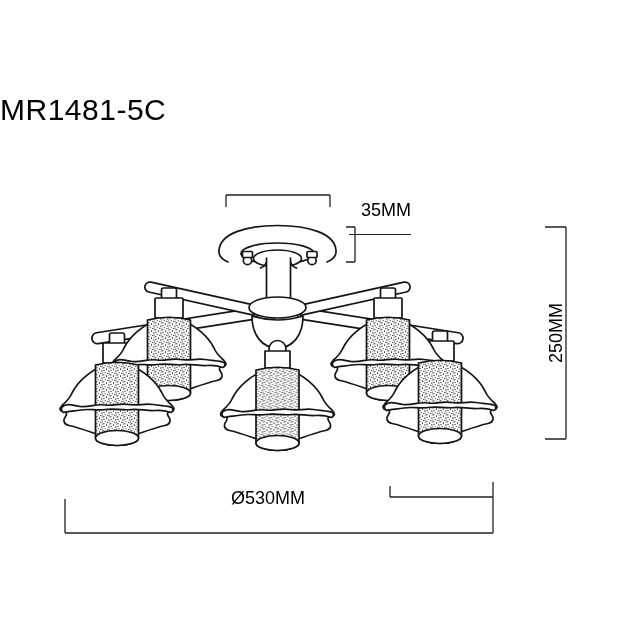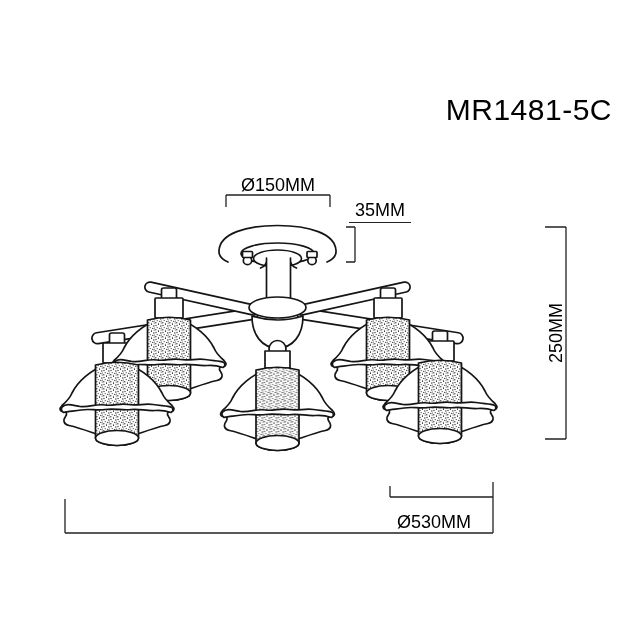--- a/index.html
+++ b/index.html
@@ -1,29 +1,29 @@
 <!DOCTYPE html>
 <html><head>
 <meta charset="utf-8">
 <style>
   html,body{margin:0;padding:0;background:#ffffff;}
   .canvas{position:relative;width:630px;height:630px;background:#ffffff;overflow:hidden;
           font-family:"Liberation Sans",sans-serif;color:#111;}
   svg{position:absolute;left:0;top:0;}
   .ln{stroke:#151515;stroke-width:1.7;stroke-linecap:round;stroke-linejoin:round;}
   .dim{stroke:#222;stroke-width:1.3;stroke-linecap:butt;}
-  .title{position:absolute;left:0;top:93px;width:612px;text-align:right;
+  .title{position:absolute;left:0;top:93px;width:612px;text-align:left;
          font-size:30px;letter-spacing:0.5px;color:#000;}
   .lbl{position:absolute;font-size:18px;color:#000;text-align:center;white-space:nowrap;}
   .lbl-150{left:226px;top:175px;width:104px;}
-  .lbl-35{left:349px;top:200px;width:62px;border-bottom:1.5px solid #222;padding-bottom:1px;}
+  .lbl-35{left:349px;top:200px;width:62px;border-bottom:1.5px solid #222;padding-bottom:13px;text-align:right;}
   .lbl-250{left:520px;top:323px;width:72px;height:20px;line-height:20px;
            transform:rotate(-90deg);transform-origin:center;}
   .lbl-160{left:390px;top:478px;width:103px;}
-  .lbl-530{left:65px;top:512px;width:406px;text-align:right;}
+  .lbl-530{left:65px;top:488px;width:406px;}
 </style>
 </head>
 <body>
 
 <div class="canvas">
 
   <div class="title">MR1481-5C</div>
 
   <svg width="630" height="630" viewBox="0 0 630 630">
     <defs>
@@ -133,17 +133,16 @@
       <use href="#mount" transform="translate(440,360)"></use>
 
       <use href="#lamp" transform="translate(169,317)"></use>
       <use href="#lamp" transform="translate(388,317)"></use>
       <use href="#lamp" transform="translate(117,362)"></use>
       <use href="#lamp" transform="translate(440,360)"></use>
       <use href="#lamp" transform="translate(277.5,367)"></use>
     </g>
   </svg>
 
-  <div class="lbl lbl-150">Ø150MM</div>
   <div class="lbl lbl-35">35MM</div>
   <div class="lbl lbl-250">250MM</div>
   <div class="lbl lbl-530">Ø530MM</div>
 </div>
 
 </body></html>

